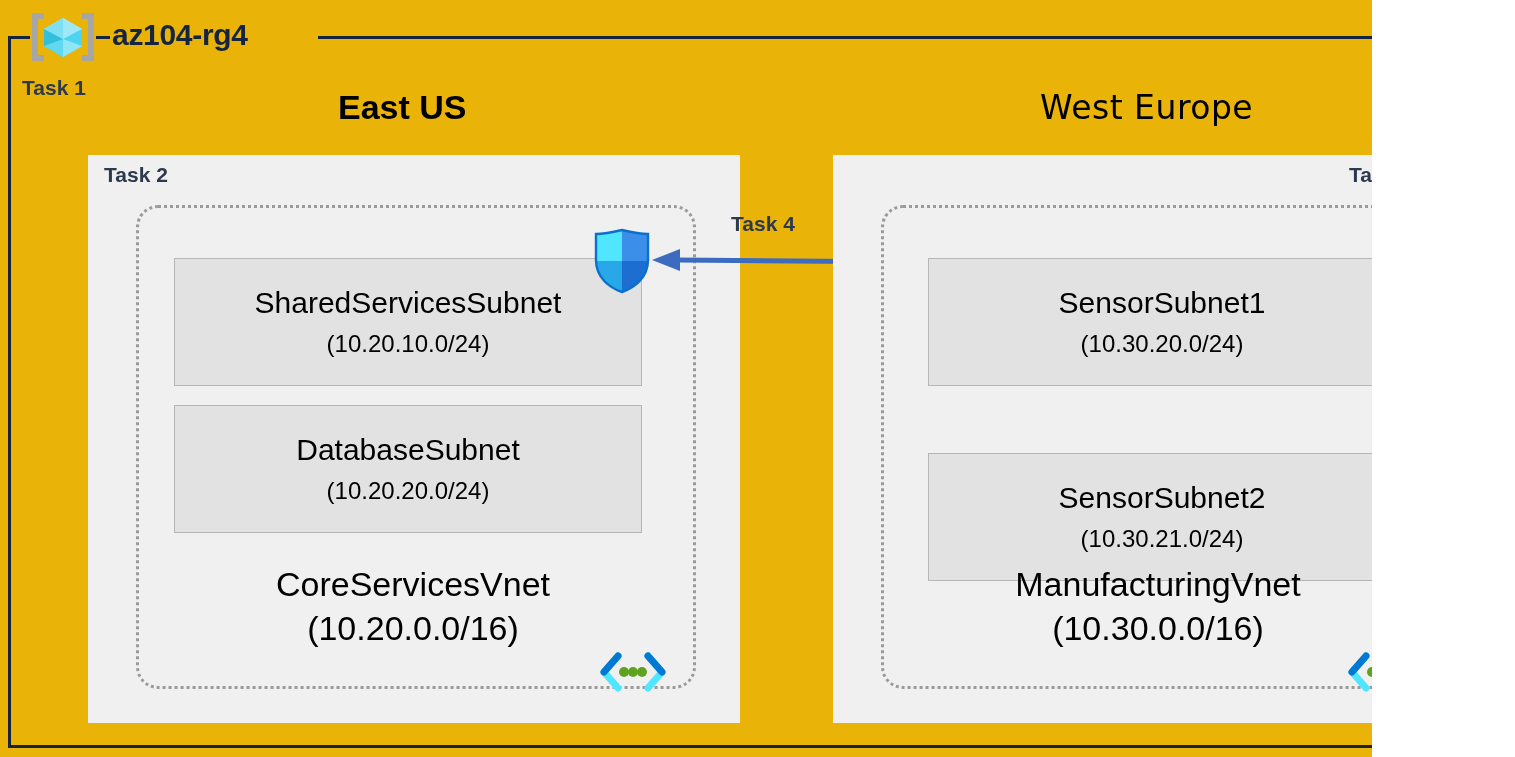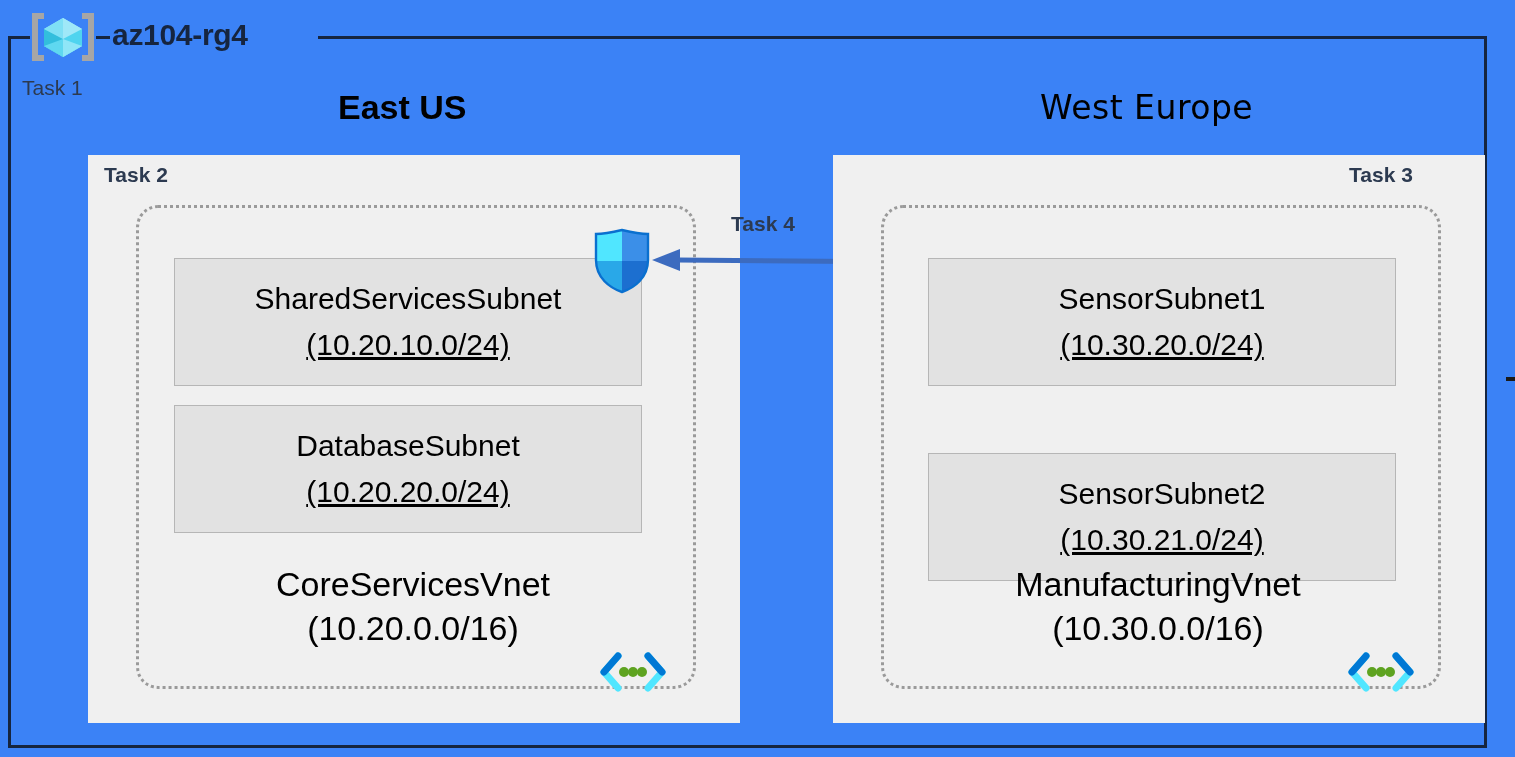--- a/index.html
+++ b/index.html
@@ -3,23 +3,23 @@
 <meta charset="utf-8">
 <title>az104-rg4 architecture</title>
 <style>
   html,body{margin:0;padding:0;background:#ffffff;}
   body{
     font-family:"Liberation Sans","DejaVu Sans",sans-serif;
     -webkit-font-smoothing:antialiased;
   }
   #canvas{
     position:relative;
-    width:1515px;
+    width:1372px;
     height:757px;
-    background:#3b82f6;
+    background:#eab308;
     overflow:hidden;
   }
 
   
   .rg-edge{position:absolute;background:#16253f;}
   #rg-edge-left   {left:8px;  top:36px;  width:3px;  height:712px;}
   #rg-edge-right  {left:1484px;top:36px; width:3px;  height:712px;}
   #rg-edge-bottom {left:8px;  top:745px; width:1479px;height:3px;}
   #rg-edge-top-a  {left:8px;  top:36px;  width:22px; height:3px;}
   #rg-edge-top-b  {left:96px; top:36px;  width:14px; height:3px;}
@@ -29,21 +29,21 @@
   #rg-icon{position:absolute;left:28px;top:12px;width:70px;height:50px;}
 
   #rg-title{
     position:absolute;left:112px;top:18px;
     font-size:30px;font-weight:bold;color:#16253f;
     letter-spacing:-0.3px;white-space:nowrap;
   }
 
   #task1-label{
     position:absolute;left:22px;top:76px;
-    font-size:21px;font-weight:normal;color:#2c3a50;
+    font-size:21px;font-weight:bold;color:#2c3a50;
     white-space:nowrap;
   }
 
   
   .region-title{
     position:absolute;font-size:34px;color:#000000;
     white-space:nowrap;font-weight:normal;
   }
   #region-title-east{left:338px;top:88px;font-weight:bold;}
   #region-title-west{
@@ -81,21 +81,21 @@
   .subnet-box{
     position:absolute;
     background:#e2e2e2;
     border:1px solid #b6b6b6;
     display:flex;flex-direction:column;
     align-items:center;justify-content:center;
     height:126px;
     gap:12px;
   }
   .subnet-name{font-size:30px;color:#000;line-height:1.12;white-space:nowrap;}
-  .subnet-cidr{font-size:30px;color:#000;line-height:1.12;white-space:nowrap;text-decoration:underline;}
+  .subnet-cidr{font-size:24px;color:#000;line-height:1.12;white-space:nowrap;}
 
   #subnet-shared  {left:174px; top:258px; width:466px;}
   #subnet-database{left:174px; top:405px; width:466px;}
   #subnet-sensor1 {left:928px; top:258px; width:466px;}
   #subnet-sensor2 {left:928px; top:405px; width:466px;margin-top:48px;}
 
   
   .vnet-caption{
     position:absolute;text-align:center;width:554px;
     font-size:34px;color:#000;line-height:1.30;

